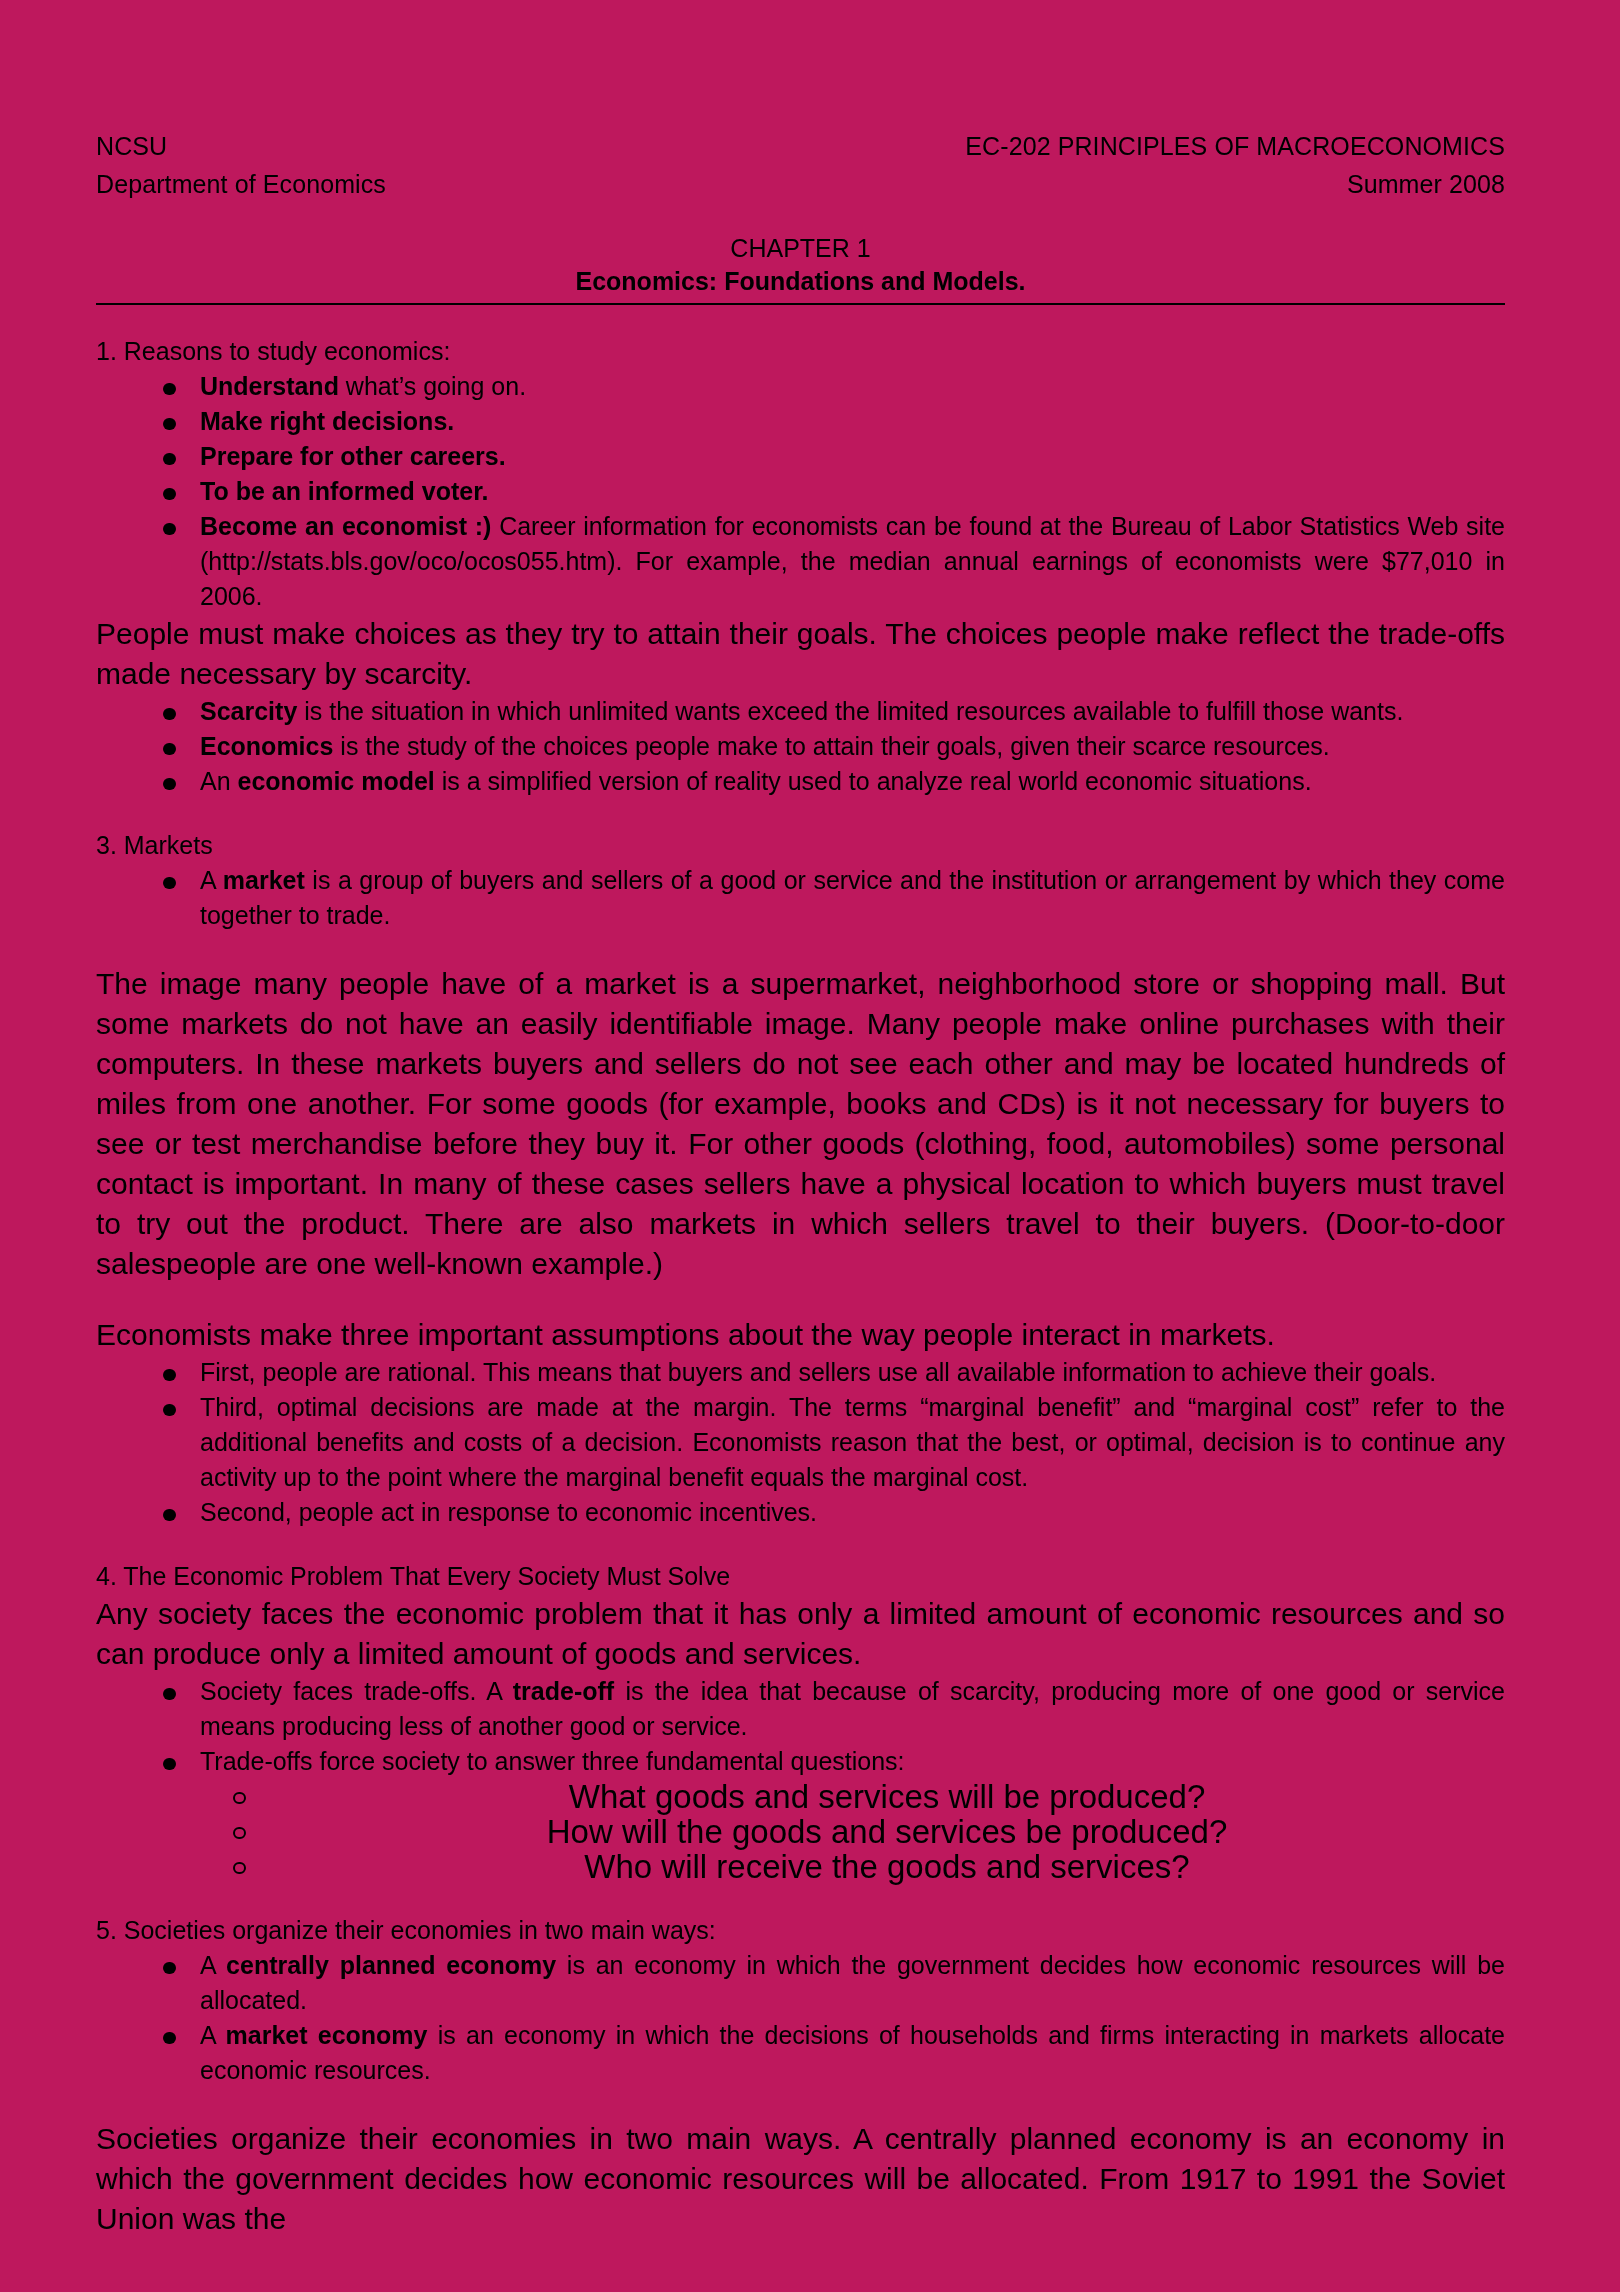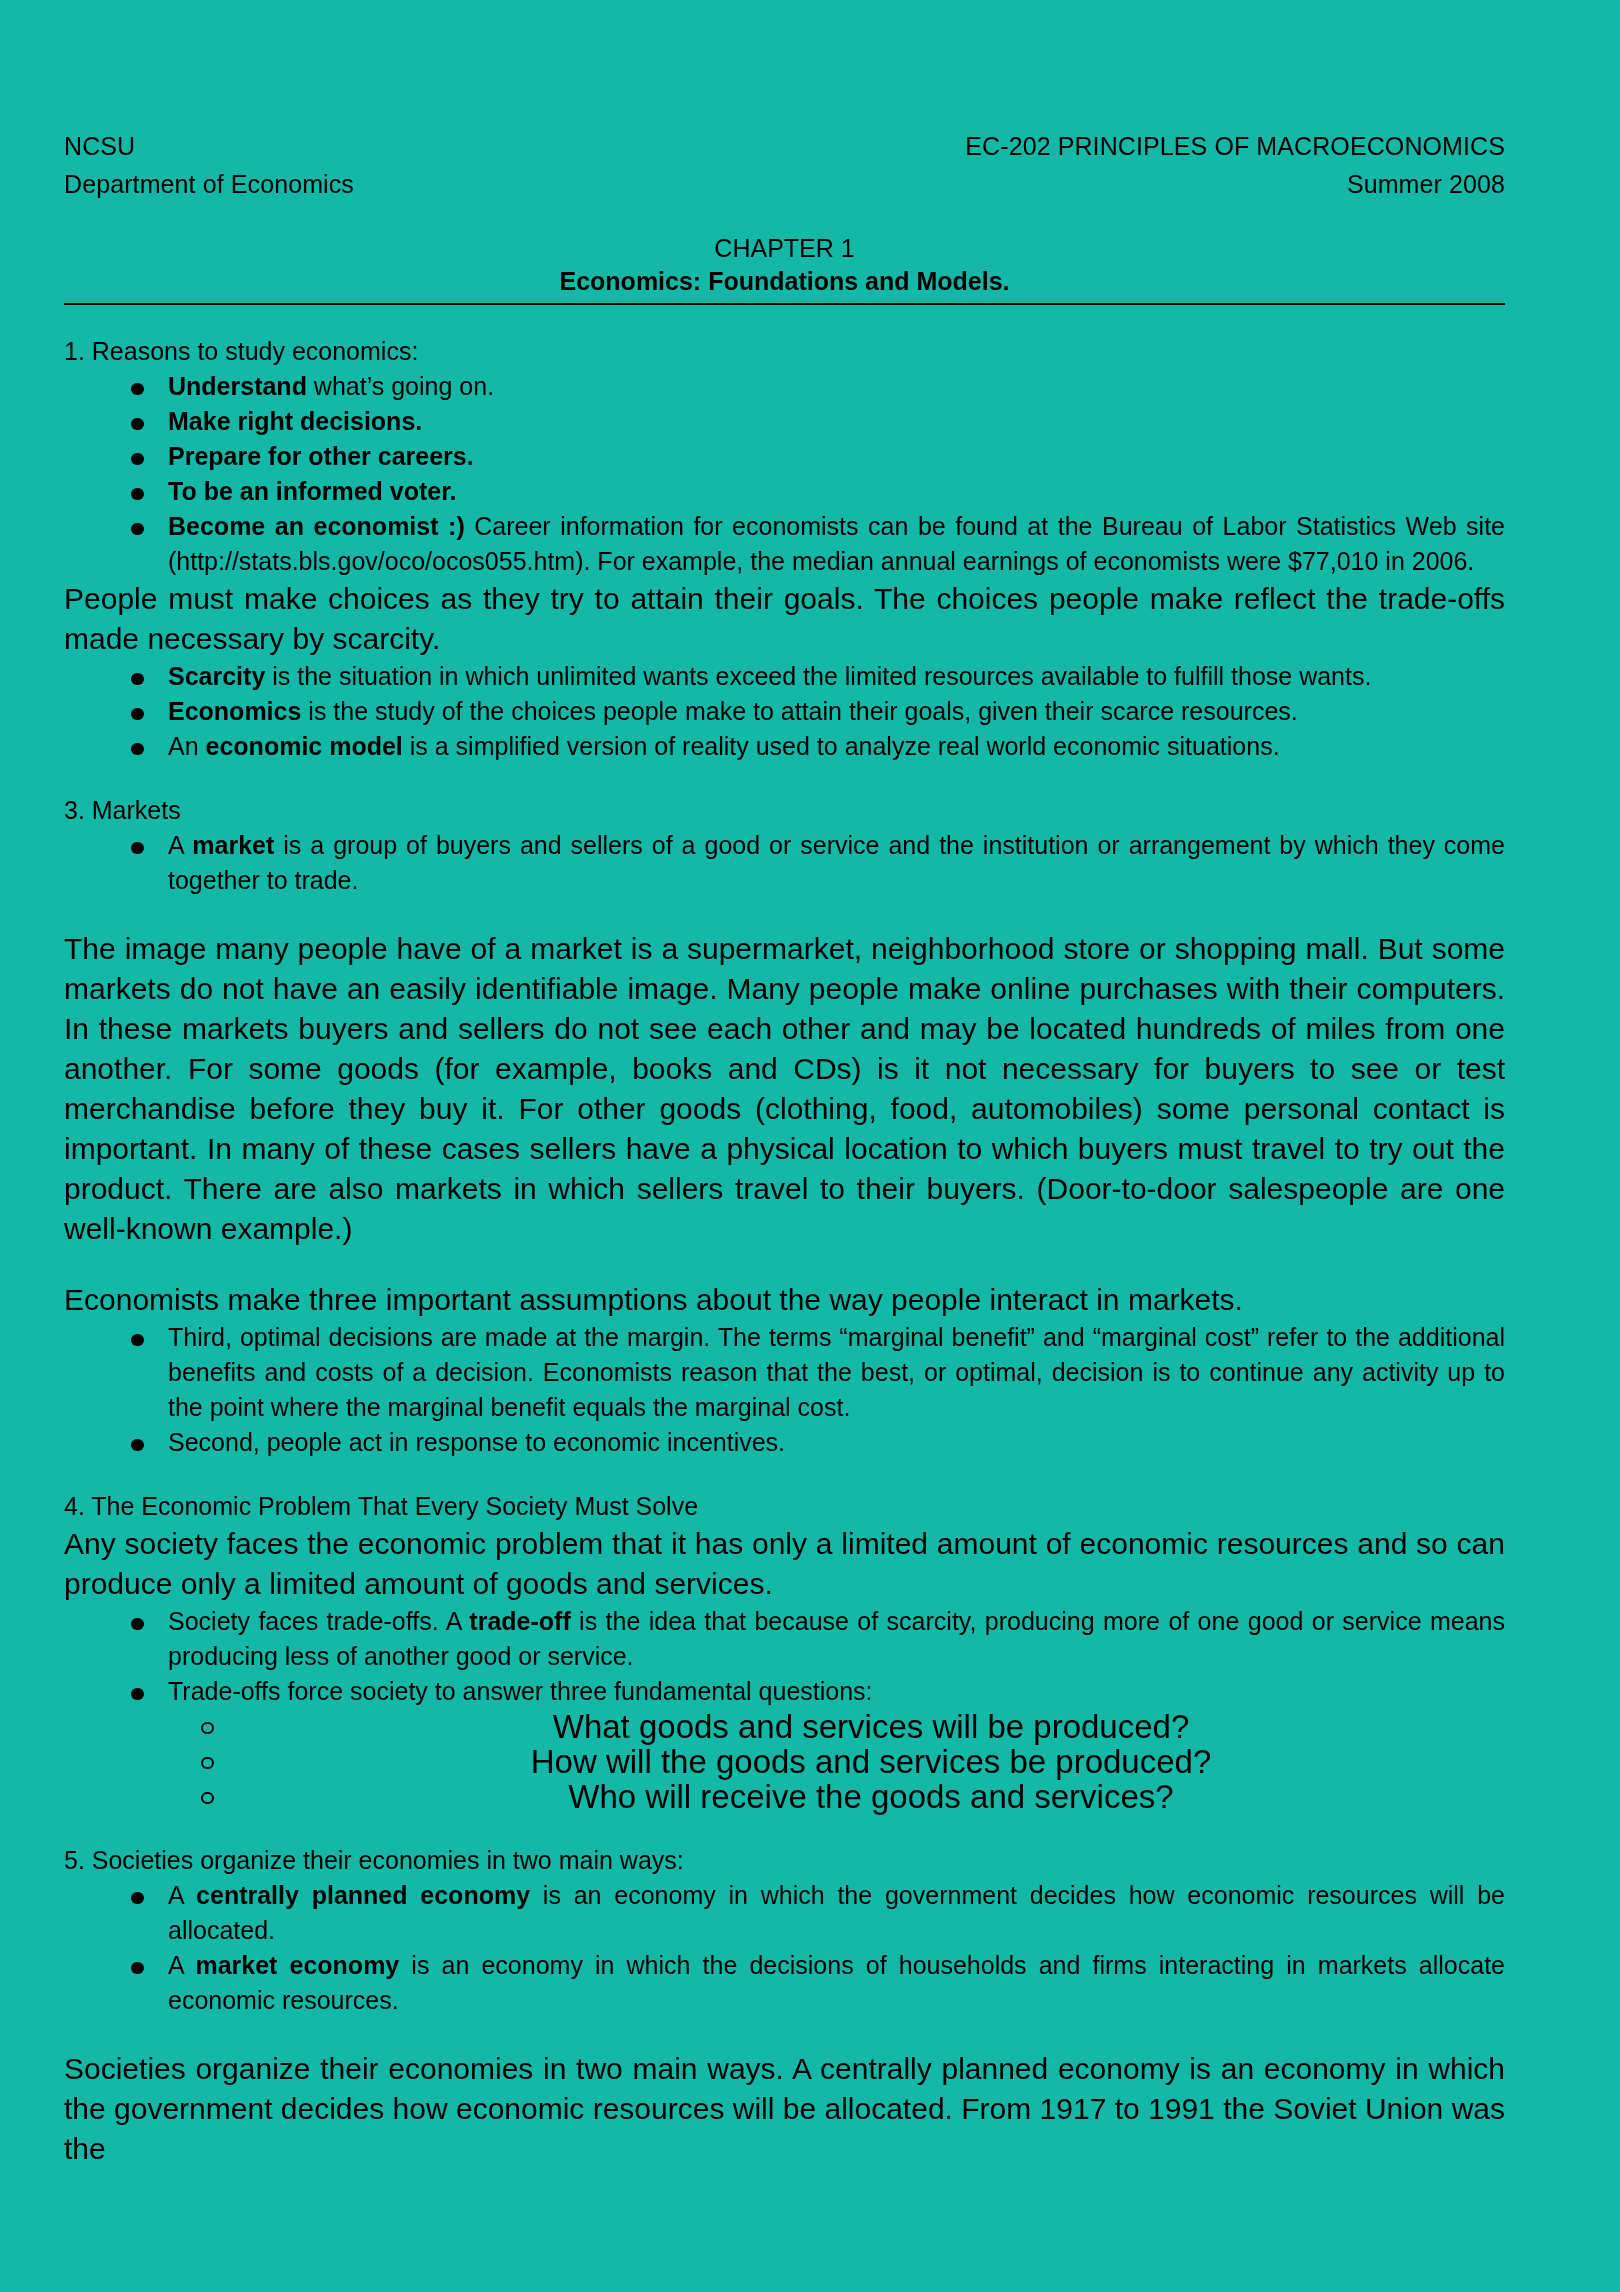--- a/index.html
+++ b/index.html
@@ -12,22 +12,22 @@
     height: 2293px;
     font-family: "Liberation Sans", sans-serif;
     color: #000000;
     -webkit-font-smoothing: none;
   }
   .page {
     position: relative;
     width: 1620px;
     height: 2293px;
     box-sizing: border-box;
-    padding: 127px 115px 0 64px;
-    background: #14b8a6;
+    padding: 127px 115px 0 96px;
+    background: #be185d;
   }
 
   
   .hdr-row {
     display: flex;
     justify-content: space-between;
     align-items: baseline;
     font-size: 25px;
     line-height: 38px;
     letter-spacing: 0.1px;
@@ -157,20 +157,21 @@
     <li><span>An </span><b>economic model</b><span> is a simplified version of reality used to analyze real world economic situations.</span></li>
   </ul>
 
   <div class="sec-head">3. Markets</div>
   <ul class="lvl1">
     <li><span>A </span><b>market</b><span> is a group of buyers and sellers of a good or service and the institution or arrangement by which they come together to trade.</span></li>
   </ul>
   <p class="body gap">The image many people have of a market is a supermarket, neighborhood store or shopping mall. But some markets do not have an easily identifiable image.  Many people make online purchases with their computers.  In these markets buyers and sellers do not see each other and may be located hundreds of miles from one another.   For some goods (for example, books and CDs) is it not necessary for buyers to see or test merchandise before they buy it.   For other goods (clothing, food, automobiles) some personal contact is important.  In many of these cases sellers have a physical location to which buyers must travel to try out the product.  There are also markets in which sellers travel to their buyers.  (Door-to-door salespeople are one well-known example.)</p>
   <p class="body gap">Economists make three important assumptions about the way people interact in markets.</p>
   <ul class="lvl1">
+    <li>First, people are rational. This means that buyers and sellers use all available information to achieve their goals.</li>
     <li>Third, optimal decisions are made at the margin.  The terms “marginal benefit” and “marginal cost” refer to the additional benefits and costs of a decision.  Economists reason that the best, or optimal, decision is to continue any activity up to the point where the marginal benefit equals the marginal cost.</li>
     <li>Second, people act in response to economic incentives.</li>
   </ul>
 
   <div class="sec-head">4. The Economic Problem That Every Society Must Solve</div>
   <p class="body nogap">Any society faces the economic problem that it has only a limited amount of economic resources and so can produce only a limited amount of goods and services.</p>
   <ul class="lvl1">
     <li><span>Society faces trade-offs.  A </span><b>trade-off</b><span> is the idea that because of scarcity, producing more of one good or service means producing less of another good or service.</span></li>
     <li>
       <span>Trade-offs force society to answer three fundamental questions:</span>

